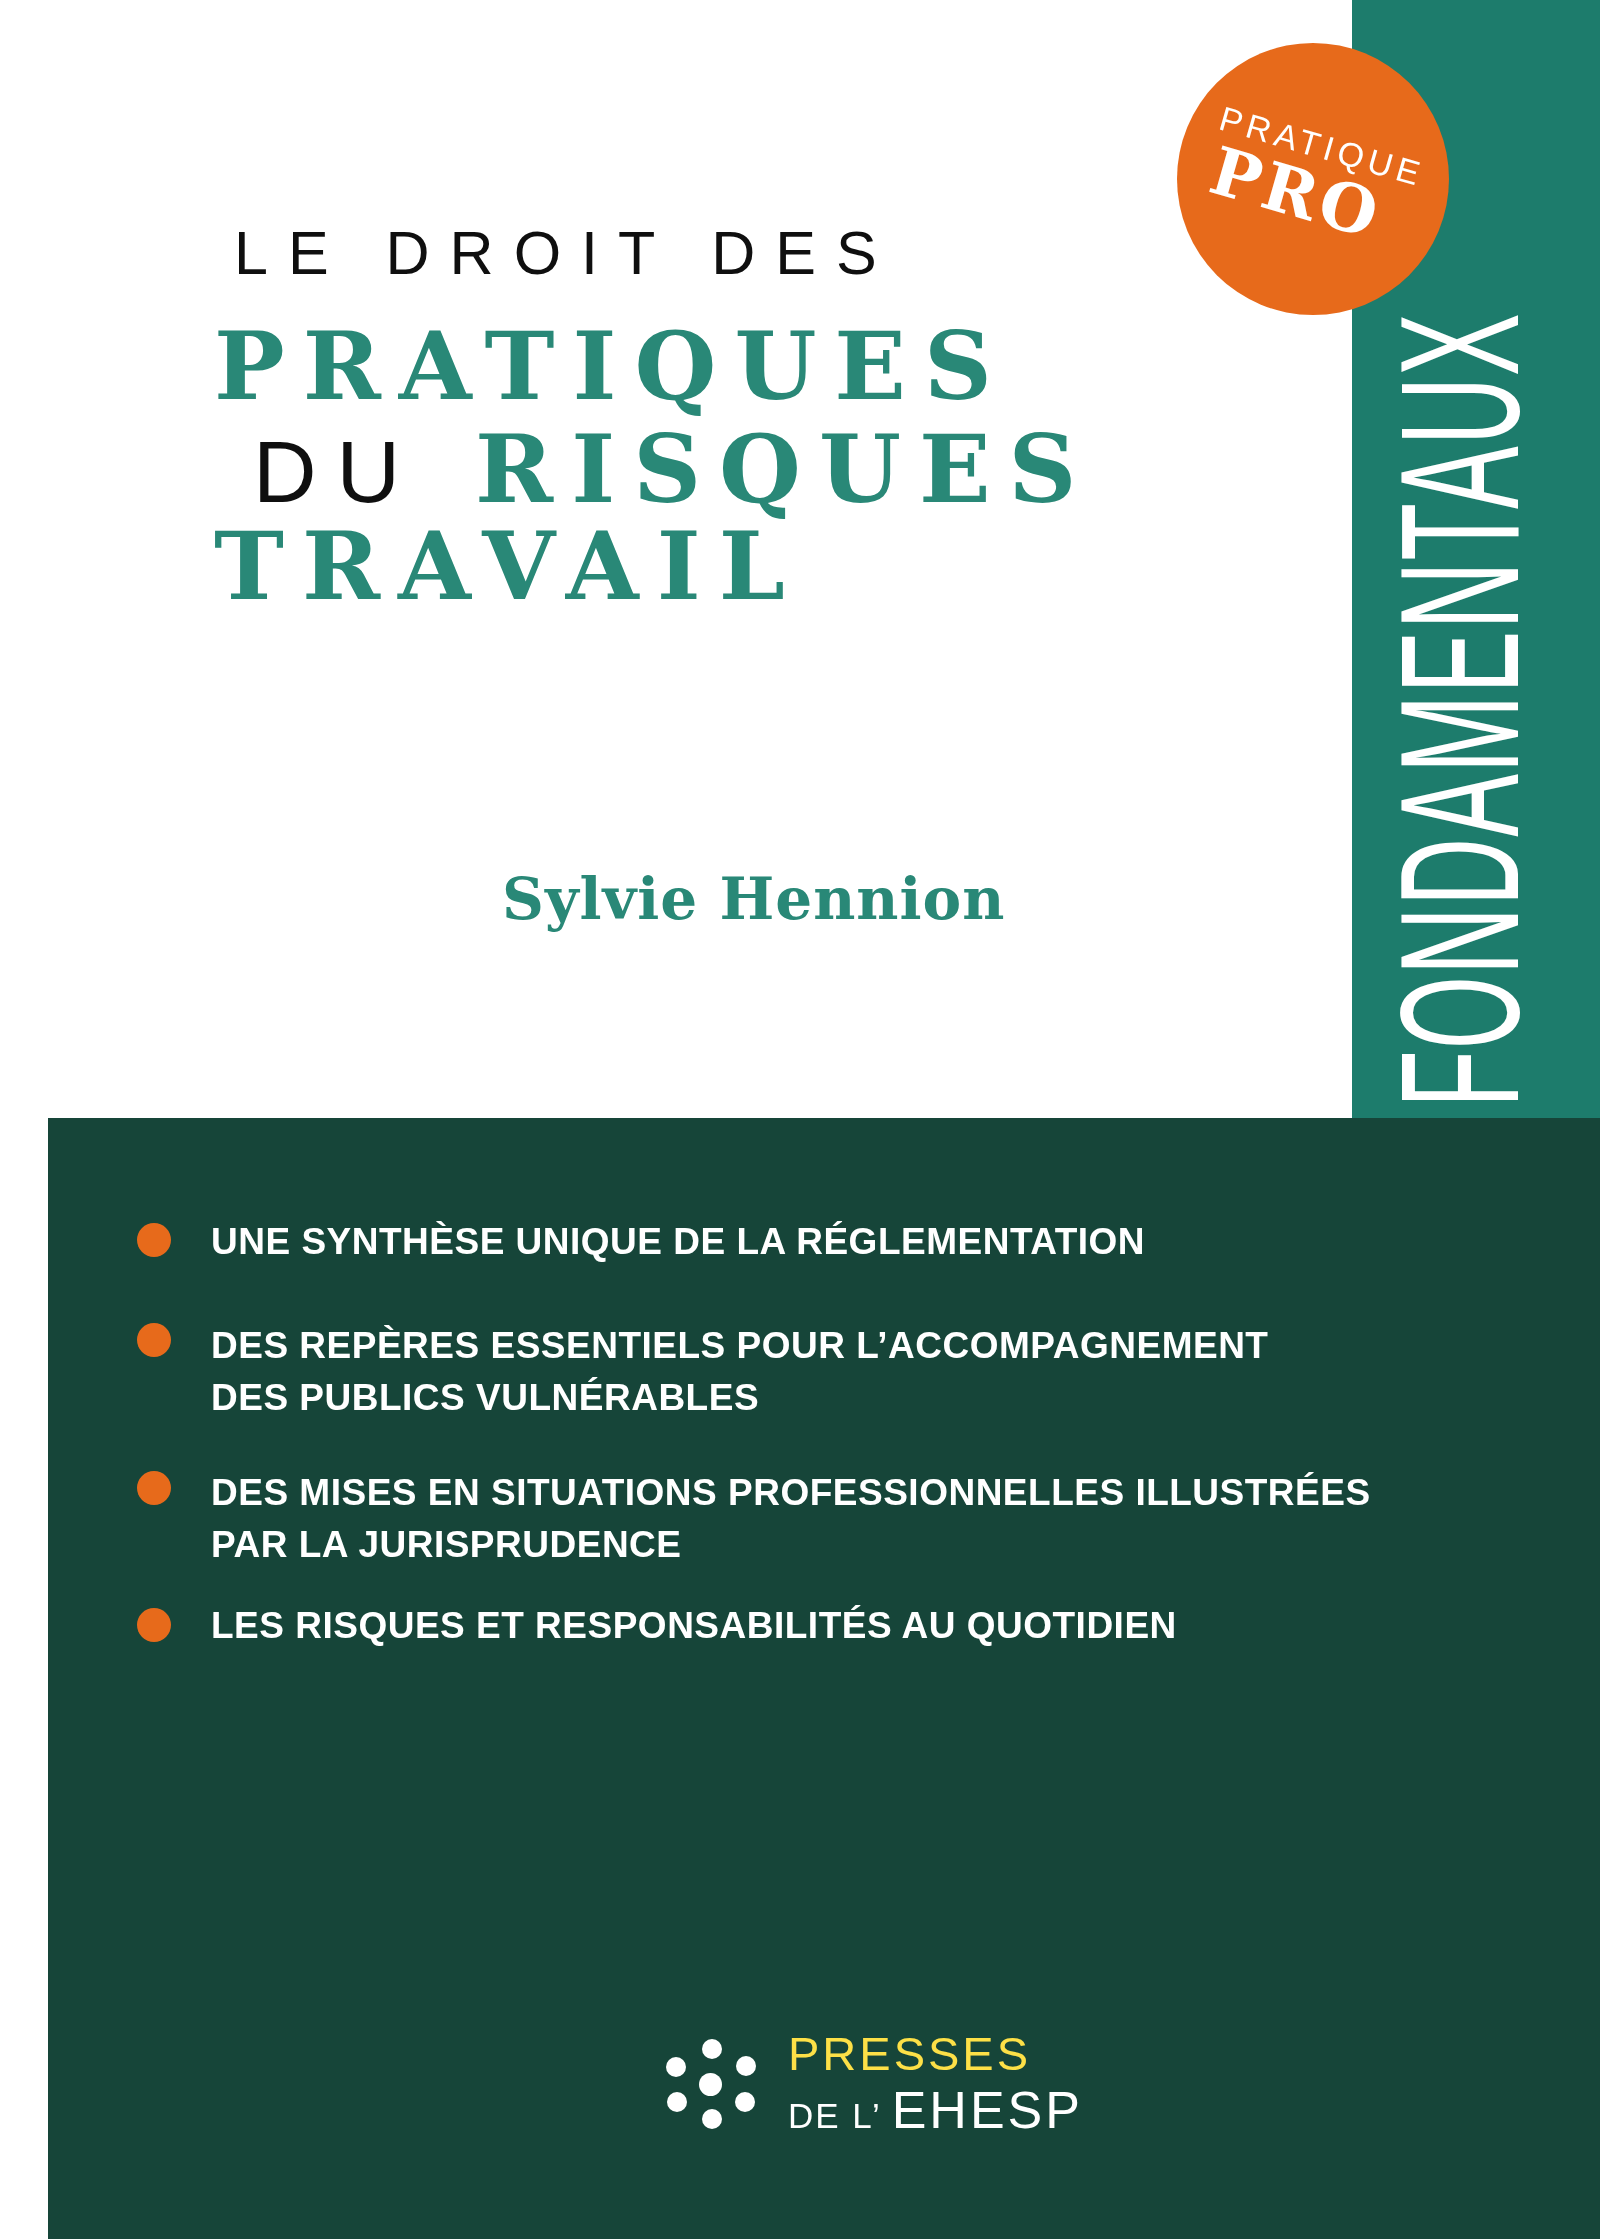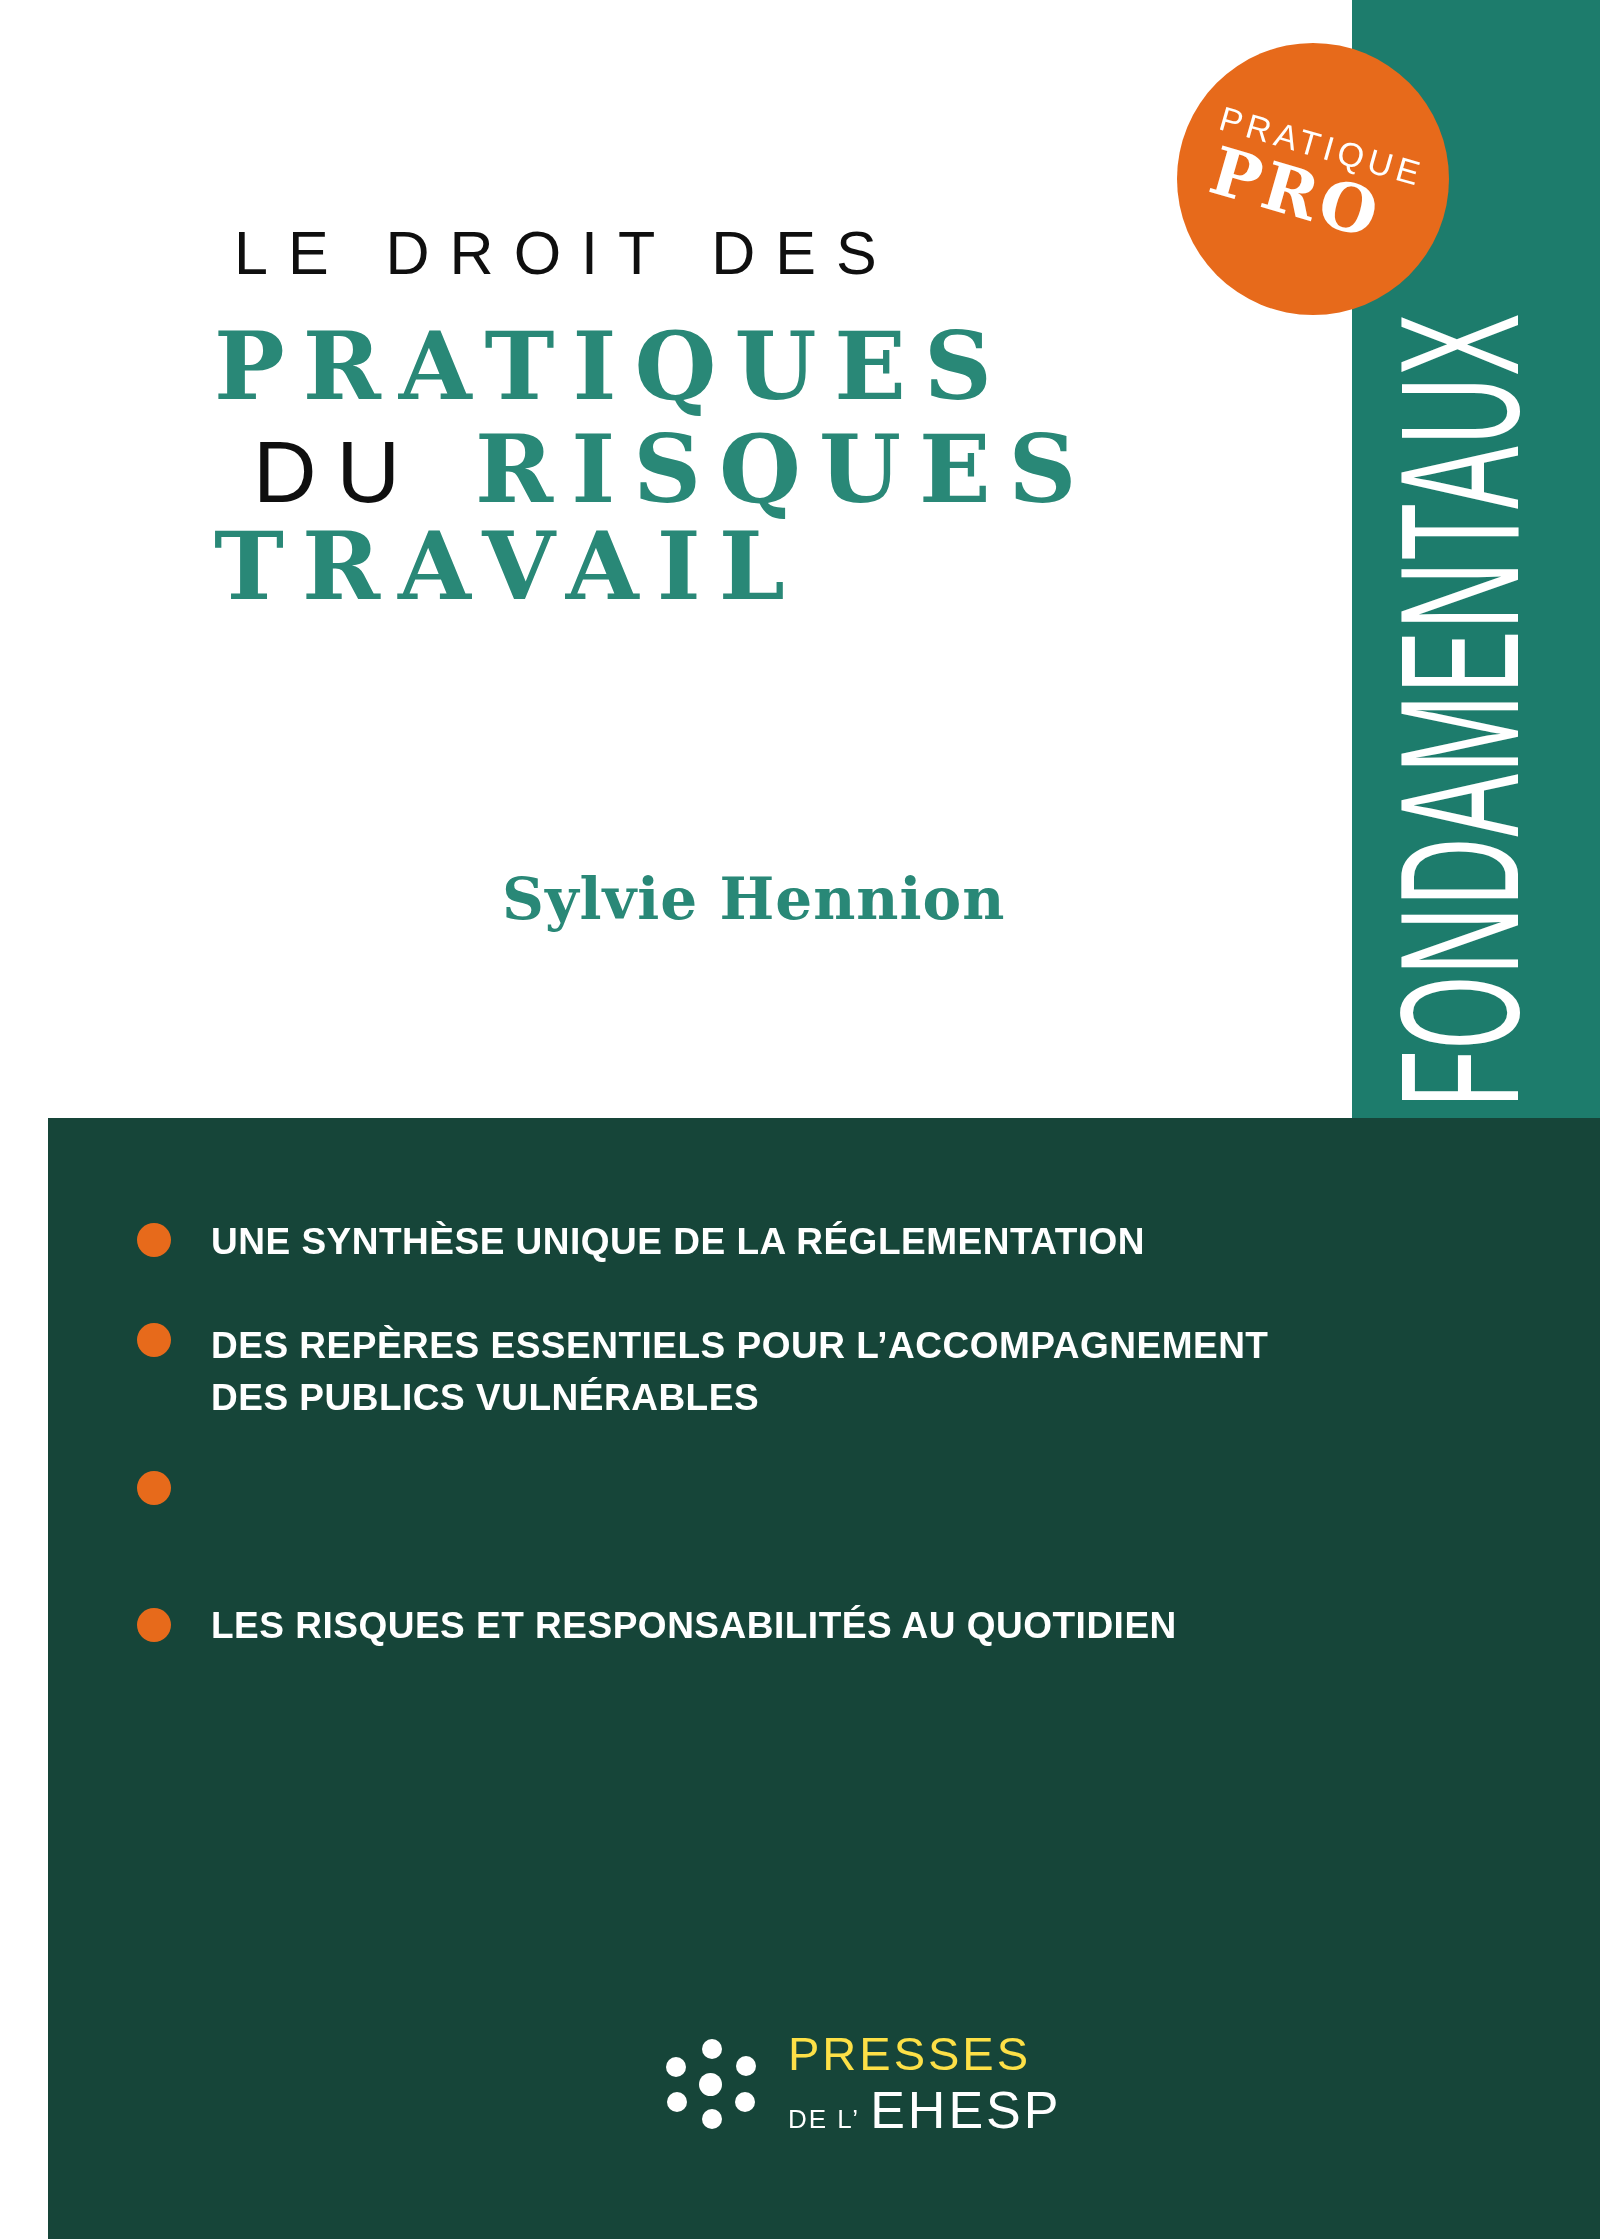--- a/index.html
+++ b/index.html
@@ -50,21 +50,21 @@
   
   .logo-dot{position:absolute;border-radius:50%;background:#ffffff;}
   .logo-presses{
     position:absolute;left:740px;top:912px;color:#fde047;font-size:47px;font-weight:400;
     letter-spacing:3px;line-height:1;white-space:nowrap;
   }
   .logo-line2{
     position:absolute;left:740px;top:966px;display:flex;align-items:baseline;gap:10px;
     color:#fff;line-height:1;white-space:nowrap;
   }
-  .logo-de-l{font-size:26px;font-weight:400;letter-spacing:2px;}
+  .logo-de-l{font-size:35px;font-weight:400;letter-spacing:2px;}
   .logo-ehesp{font-size:52px;font-weight:400;letter-spacing:3px;}
 </style>
 </head>
 <body>
 
 <div class="cover">
 
   <div class="band"></div>
   <div class="spine-label">FONDAMENTAUX</div>
 
@@ -92,20 +92,24 @@
       <div>UNE SYNTHÈSE UNIQUE DE LA RÉGLEMENTATION</div>
     </div>
 
     <span class="bullet-dot" style="top:205px"></span>
     <div class="bullet-text" style="top:202px">
       <div>DES REPÈRES ESSENTIELS POUR L’ACCOMPAGNEMENT</div>
       <div>DES PUBLICS VULNÉRABLES</div>
     </div>
 
     <span class="bullet-dot" style="top:353px"></span>
+    <div class="bullet-text" style="top:349px">
+      <div>DES MISES EN SITUATIONS PROFESSIONNELLES ILLUSTRÉES</div>
+      <div>PAR LA JURISPRUDENCE</div>
+    </div>
 
     <span class="bullet-dot" style="top:490px"></span>
     <div class="bullet-text" style="top:482px">
       <div>LES RISQUES ET RESPONSABILITÉS AU QUOTIDIEN</div>
     </div>
 
     <div>
       <span class="logo-dot" style="left:654px;top:921px;width:20px;height:20px"></span>
       <span class="logo-dot" style="left:618px;top:939px;width:20px;height:20px"></span>
       <span class="logo-dot" style="left:688px;top:938px;width:20px;height:20px"></span>

